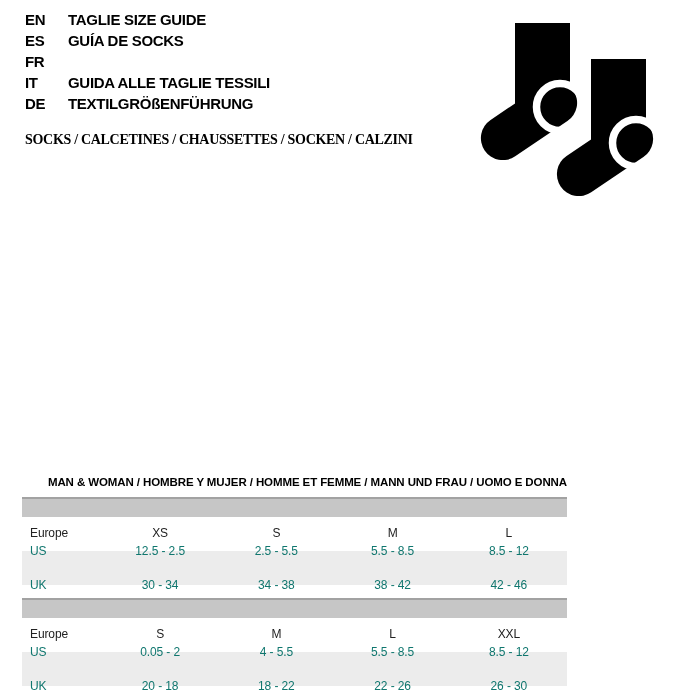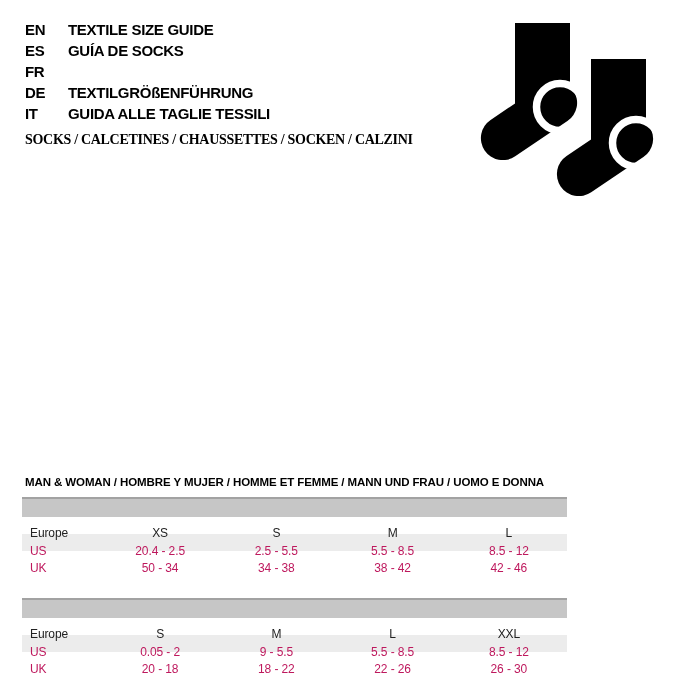--- a/index.html
+++ b/index.html
@@ -15,21 +15,21 @@
     position: relative;
     width: 700px;
     height: 700px;
     background: #fff;
     overflow: hidden;
   }
   
   .lang-list {
     position: absolute;
     left: 25px;
-    top: 19px;
+    top: 9px;
   }
   .lang-row {
     display: flex;
     height: 21px;
     line-height: 21px;
     font-size: 15px;
     font-weight: 700;
     letter-spacing: -0.3px;
     white-space: nowrap;
   }
@@ -58,65 +58,66 @@
   .size-table-block { position: absolute; left: 22px; width: 545px; }
   .block-man { top: 476px; }
   .block-children { top: 598px; }
   .table-title {
     font-size: 11.5px;
     font-weight: 700;
     letter-spacing: -0.1px;
     white-space: nowrap;
     padding-left: 3px;
     margin-bottom: 9px;
+    text-align: right;
   }
   .size-table { width: 545px; }
   .t-row {
     display: grid;
     grid-template-columns: 80px 1fr 1fr 1fr 1fr;
-    height: 17px;
+    height: 34px;
     align-items: center;
     font-size: 12px;
     letter-spacing: -0.1px;
-    color: #be185d;
+    color: #0f766e;
   }
   .t-row.head {
     background: #c6c6c6;
     border-top: 2px solid #a2a2a2;
     height: 18px;
     color: #222;
   }
   .t-row.alt { background: #ececec; }
   .t-cell { text-align: center; margin-top: 27px; }
   .t-cell.first { text-align: left; padding-left: 8px; }
 </style>
 </head>
 <body>
 
 <div class="page">
 
   <div class="lang-list">
     <div class="lang-row">
       <span class="lang-code">EN</span>
-      <span class="lang-label">TEXTILE SIZE GUIDE</span>
+      <span class="lang-label">TAGLIE SIZE GUIDE</span>
     </div>
     <div class="lang-row">
       <span class="lang-code">ES</span>
       <span class="lang-label">GUÍA DE SOCKS</span>
     </div>
     <div class="lang-row">
       <span class="lang-code">FR</span>
     </div>
     <div class="lang-row">
+      <span class="lang-code">IT</span>
+      <span class="lang-label">GUIDA ALLE TAGLIE TESSILI</span>
+    </div>
+    <div class="lang-row">
       <span class="lang-code">DE</span>
       <span class="lang-label">TEXTILGRÖßENFÜHRUNG</span>
-    </div>
-    <div class="lang-row">
-      <span class="lang-code">IT</span>
-      <span class="lang-label">GUIDA ALLE TAGLIE TESSILI</span>
     </div>
   </div>
 
   <div class="category-line">SOCKS / CALCETINES / CHAUSSETTES / SOCKEN / CALZINI</div>
 
   <svg class="socks-icon" viewBox="0 0 190 195" xmlns="http://www.w3.org/2000/svg">
     <defs>
       <g id="sockShape">
         <rect x="0" y="0" width="55" height="96"></rect>
         <rect x="-39.5" y="75.5" width="107" height="44" rx="22" transform="rotate(-34 14 97.5)"></rect>
@@ -140,48 +141,48 @@
     <div class="size-table">
       <div class="t-row head">
         <span class="t-cell first">Europe</span>
         <span class="t-cell">XS</span>
         <span class="t-cell">S</span>
         <span class="t-cell">M</span>
         <span class="t-cell">L</span>
       </div>
       <div class="t-row">
         <span class="t-cell first">US</span>
-        <span class="t-cell">20.4 - 2.5</span>
+        <span class="t-cell">12.5 - 2.5</span>
         <span class="t-cell">2.5 - 5.5</span>
         <span class="t-cell">5.5 - 8.5</span>
         <span class="t-cell">8.5 - 12</span>
       </div>
       <div class="t-row alt">
         <span class="t-cell first">UK</span>
-        <span class="t-cell">50 - 34</span>
+        <span class="t-cell">30 - 34</span>
         <span class="t-cell">34 - 38</span>
         <span class="t-cell">38 - 42</span>
         <span class="t-cell">42 - 46</span>
       </div>
     </div>
   </div>
 
   <div class="size-table-block block-children">
     <div class="size-table">
       <div class="t-row head">
         <span class="t-cell first">Europe</span>
         <span class="t-cell">S</span>
         <span class="t-cell">M</span>
         <span class="t-cell">L</span>
         <span class="t-cell">XXL</span>
       </div>
       <div class="t-row">
         <span class="t-cell first">US</span>
         <span class="t-cell">0.05 - 2</span>
-        <span class="t-cell">9 - 5.5</span>
+        <span class="t-cell">4 - 5.5</span>
         <span class="t-cell">5.5 - 8.5</span>
         <span class="t-cell">8.5 - 12</span>
       </div>
       <div class="t-row alt">
         <span class="t-cell first">UK</span>
         <span class="t-cell">20 - 18</span>
         <span class="t-cell">18 - 22</span>
         <span class="t-cell">22 - 26</span>
         <span class="t-cell">26 - 30</span>
       </div>

